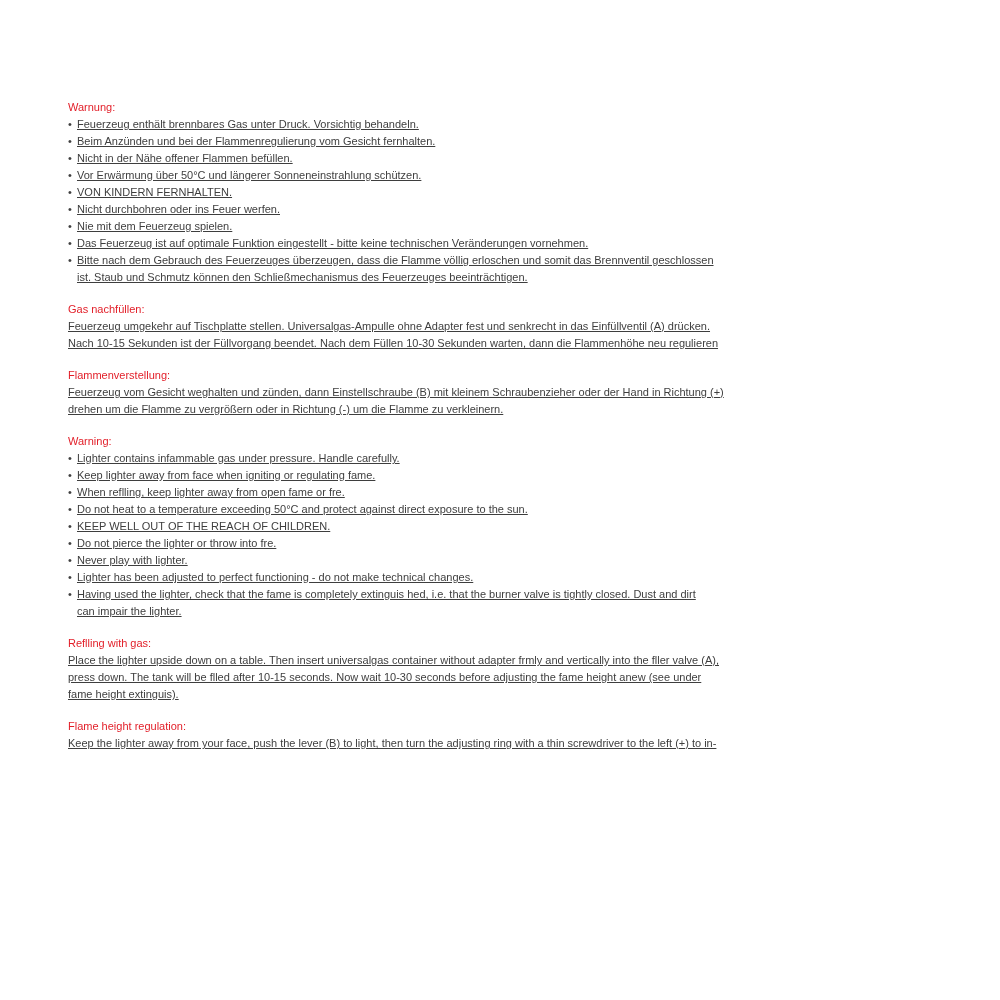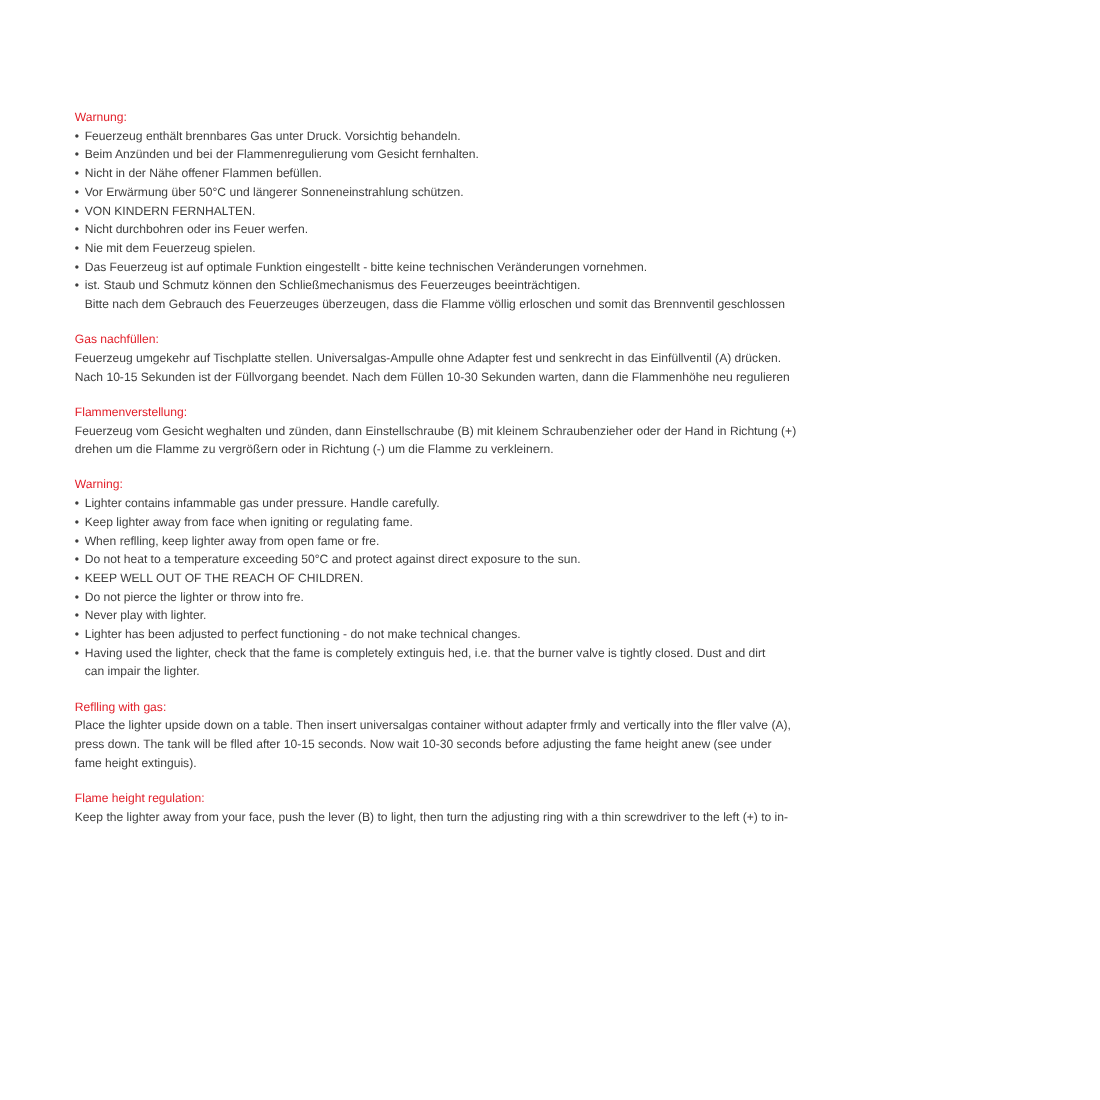--- a/index.html
+++ b/index.html
@@ -38,20 +38,21 @@
     display: flex;
     align-items: flex-start;
   }
   .bullet {
     flex: 0 0 9px;
     width: 9px;
   }
   .lines {
     flex: 1 1 auto;
     min-width: 0;
+    text-decoration: underline;
   }
   .line {
     white-space: nowrap;
   }
 </style>
 </head>
 <body>
 
 <div class="page">
   <main class="content">
@@ -101,22 +102,22 @@
         </div>
         <div class="item">
           <span class="bullet">•</span>
           <div class="lines">
             <div class="line">Das Feuerzeug ist auf optimale Funktion eingestellt - bitte keine technischen Veränderungen vornehmen.</div>
           </div>
         </div>
         <div class="item">
           <span class="bullet">•</span>
           <div class="lines">
+            <div class="line">Bitte nach dem Gebrauch des Feuerzeuges überzeugen, dass die Flamme völlig erloschen und somit das Brennventil geschlossen</div>
             <div class="line">ist. Staub und Schmutz können den Schließmechanismus des Feuerzeuges beeinträchtigen.</div>
-            <div class="line">Bitte nach dem Gebrauch des Feuerzeuges überzeugen, dass die Flamme völlig erloschen und somit das Brennventil geschlossen</div>
           </div>
         </div>
       </section>
       <section class="sec">
         <div class="heading">Gas nachfüllen:</div>
         <div class="item">
           <div class="lines">
             <div class="line">Feuerzeug umgekehr auf Tischplatte stellen. Universalgas-Ampulle ohne Adapter fest und senkrecht in das Einfüllventil (A) drücken.</div>
             <div class="line">Nach 10-15 Sekunden ist der Füllvorgang beendet. Nach dem Füllen 10-30 Sekunden warten, dann die Flammenhöhe neu regulieren</div>
           </div>

